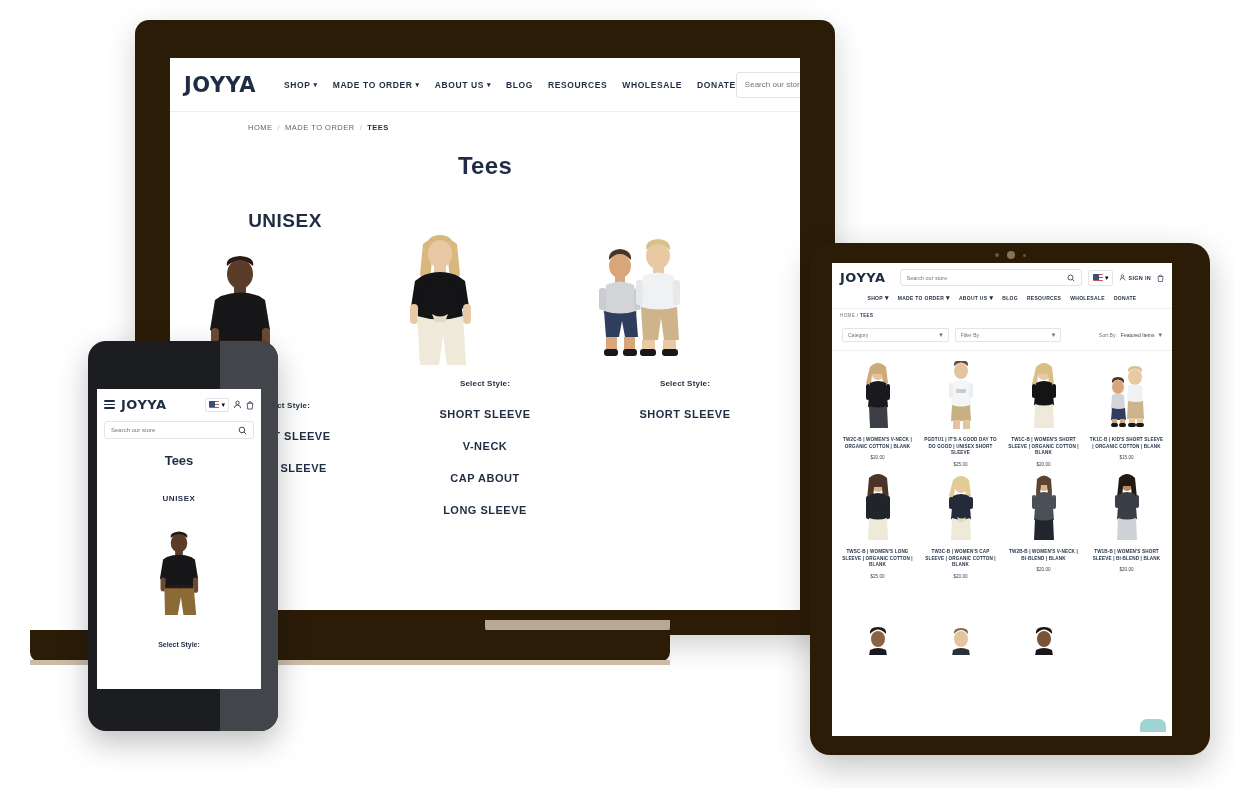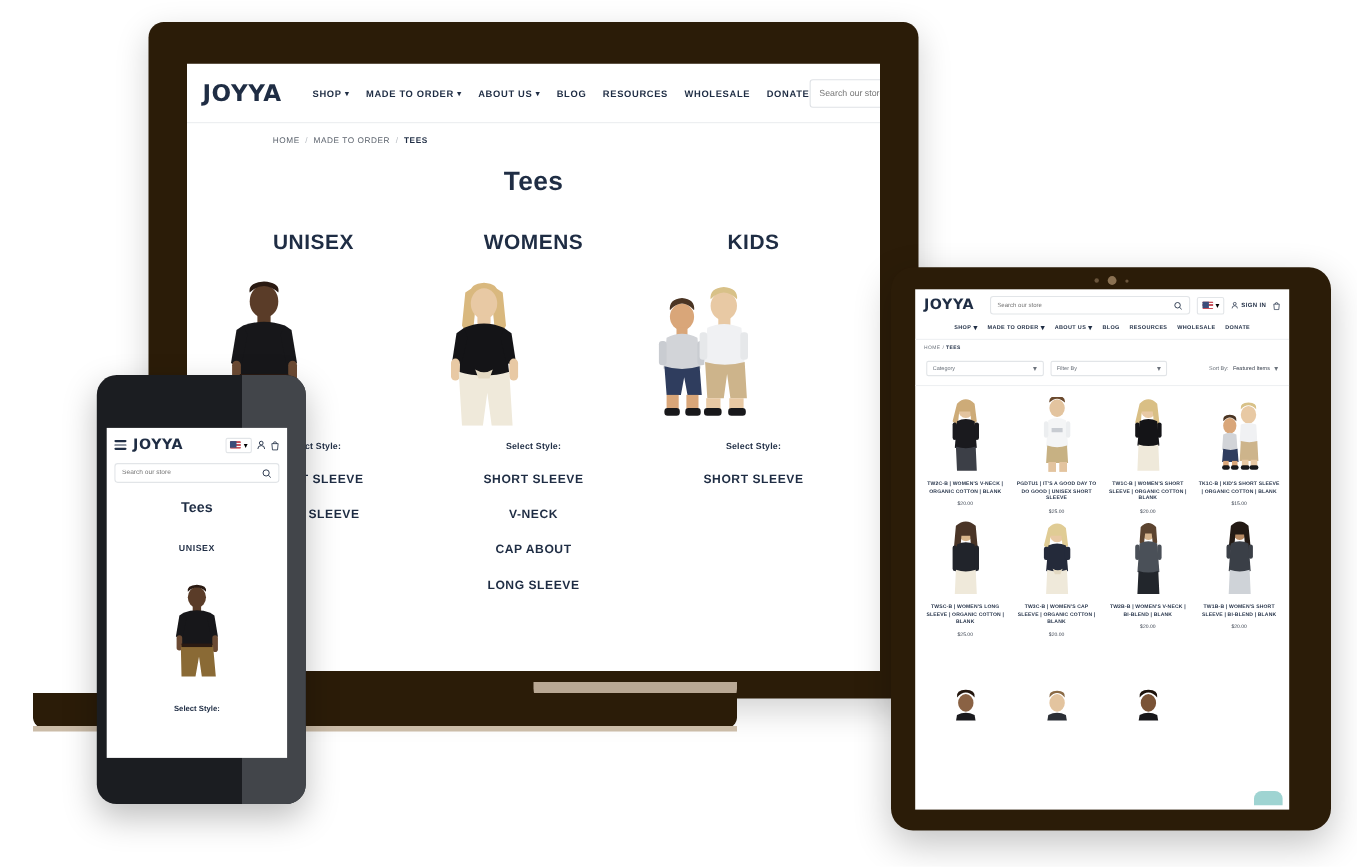--- a/index.html
+++ b/index.html
@@ -318,21 +318,20 @@
               <path d="M32 90 q23 6 46 0 l4 45 h-20 l-4 -28 -5 28 h-20z" fill="#8a6a35"></path>
               <rect x="33" y="88" width="44" height="5" fill="#2a1a12"></rect>
             </svg>
           </div>
           <div class="select-style">Select Style:</div>
           <a class="style-link">SHORT SLEEVE</a>
           <a class="style-link">LONG SLEEVE</a>
         </div>
 
         <div class="cat-col">
-          <div class="cat-title">WOMENS</div>
           <div class="model">
             <svg width="110" height="135" viewBox="0 0 110 135">
               <path d="M38 14 q17 -14 34 0 l3 30 q-4 10 -10 6 l-2 -20 -16 0 -2 20 q-6 4 -10 -6z" fill="#d9b87e"></path>
               <ellipse cx="55" cy="24" rx="12" ry="14" fill="#e8c9a4"></ellipse>
               <path d="M43 14 q12 -11 24 0 q1 -8 -12 -9 q-13 1 -12 9z" fill="#d9b87e"></path>
               <rect x="49" y="35" width="12" height="10" fill="#e8c9a4"></rect>
               <path d="M37 46 q18 -8 36 0 l5 42 q-23 7 -46 0z" fill="#141417"></path>
               <path d="M37 46 l-7 5 -4 26 q5 4 9 0 l5 -22z" fill="#141417"></path>
               <path d="M73 46 l7 5 4 26 q-5 4 -9 0 l-5 -22z" fill="#141417"></path>
               <rect x="25" y="74" width="8" height="20" rx="4" fill="#e8c9a4"></rect>
@@ -342,21 +341,20 @@
             </svg>
           </div>
           <div class="select-style">Select Style:</div>
           <a class="style-link">SHORT SLEEVE</a>
           <a class="style-link">V-NECK</a>
           <a class="style-link">CAP ABOUT</a>
           <a class="style-link">LONG SLEEVE</a>
         </div>
 
         <div class="cat-col">
-          <div class="cat-title">KIDS</div>
           <div class="model">
             <svg width="110" height="135" viewBox="0 0 110 135">
               <ellipse cx="35" cy="36" rx="11" ry="12" fill="#d9a679"></ellipse>
               <path d="M24 30 q11 -12 22 0 q1 -10 -11 -11 q-12 1 -11 11z" fill="#4a3423"></path>
               <rect x="30" y="46" width="10" height="8" fill="#d9a679"></rect>
               <path d="M21 55 q14 -7 28 0 l3 28 q-17 5 -34 0z" fill="#d2d4d8"></path>
               <rect x="14" y="58" width="7" height="22" rx="3" fill="#c9ccd1"></rect>
               <rect x="49" y="58" width="7" height="22" rx="3" fill="#c9ccd1"></rect>
               <path d="M19 81 q16 5 32 0 l2 26 h-13 l-3 -16 -3 16 h-13z" fill="#2f3d5e"></path>
               <rect x="21" y="107" width="11" height="13" fill="#d9a679"></rect>

